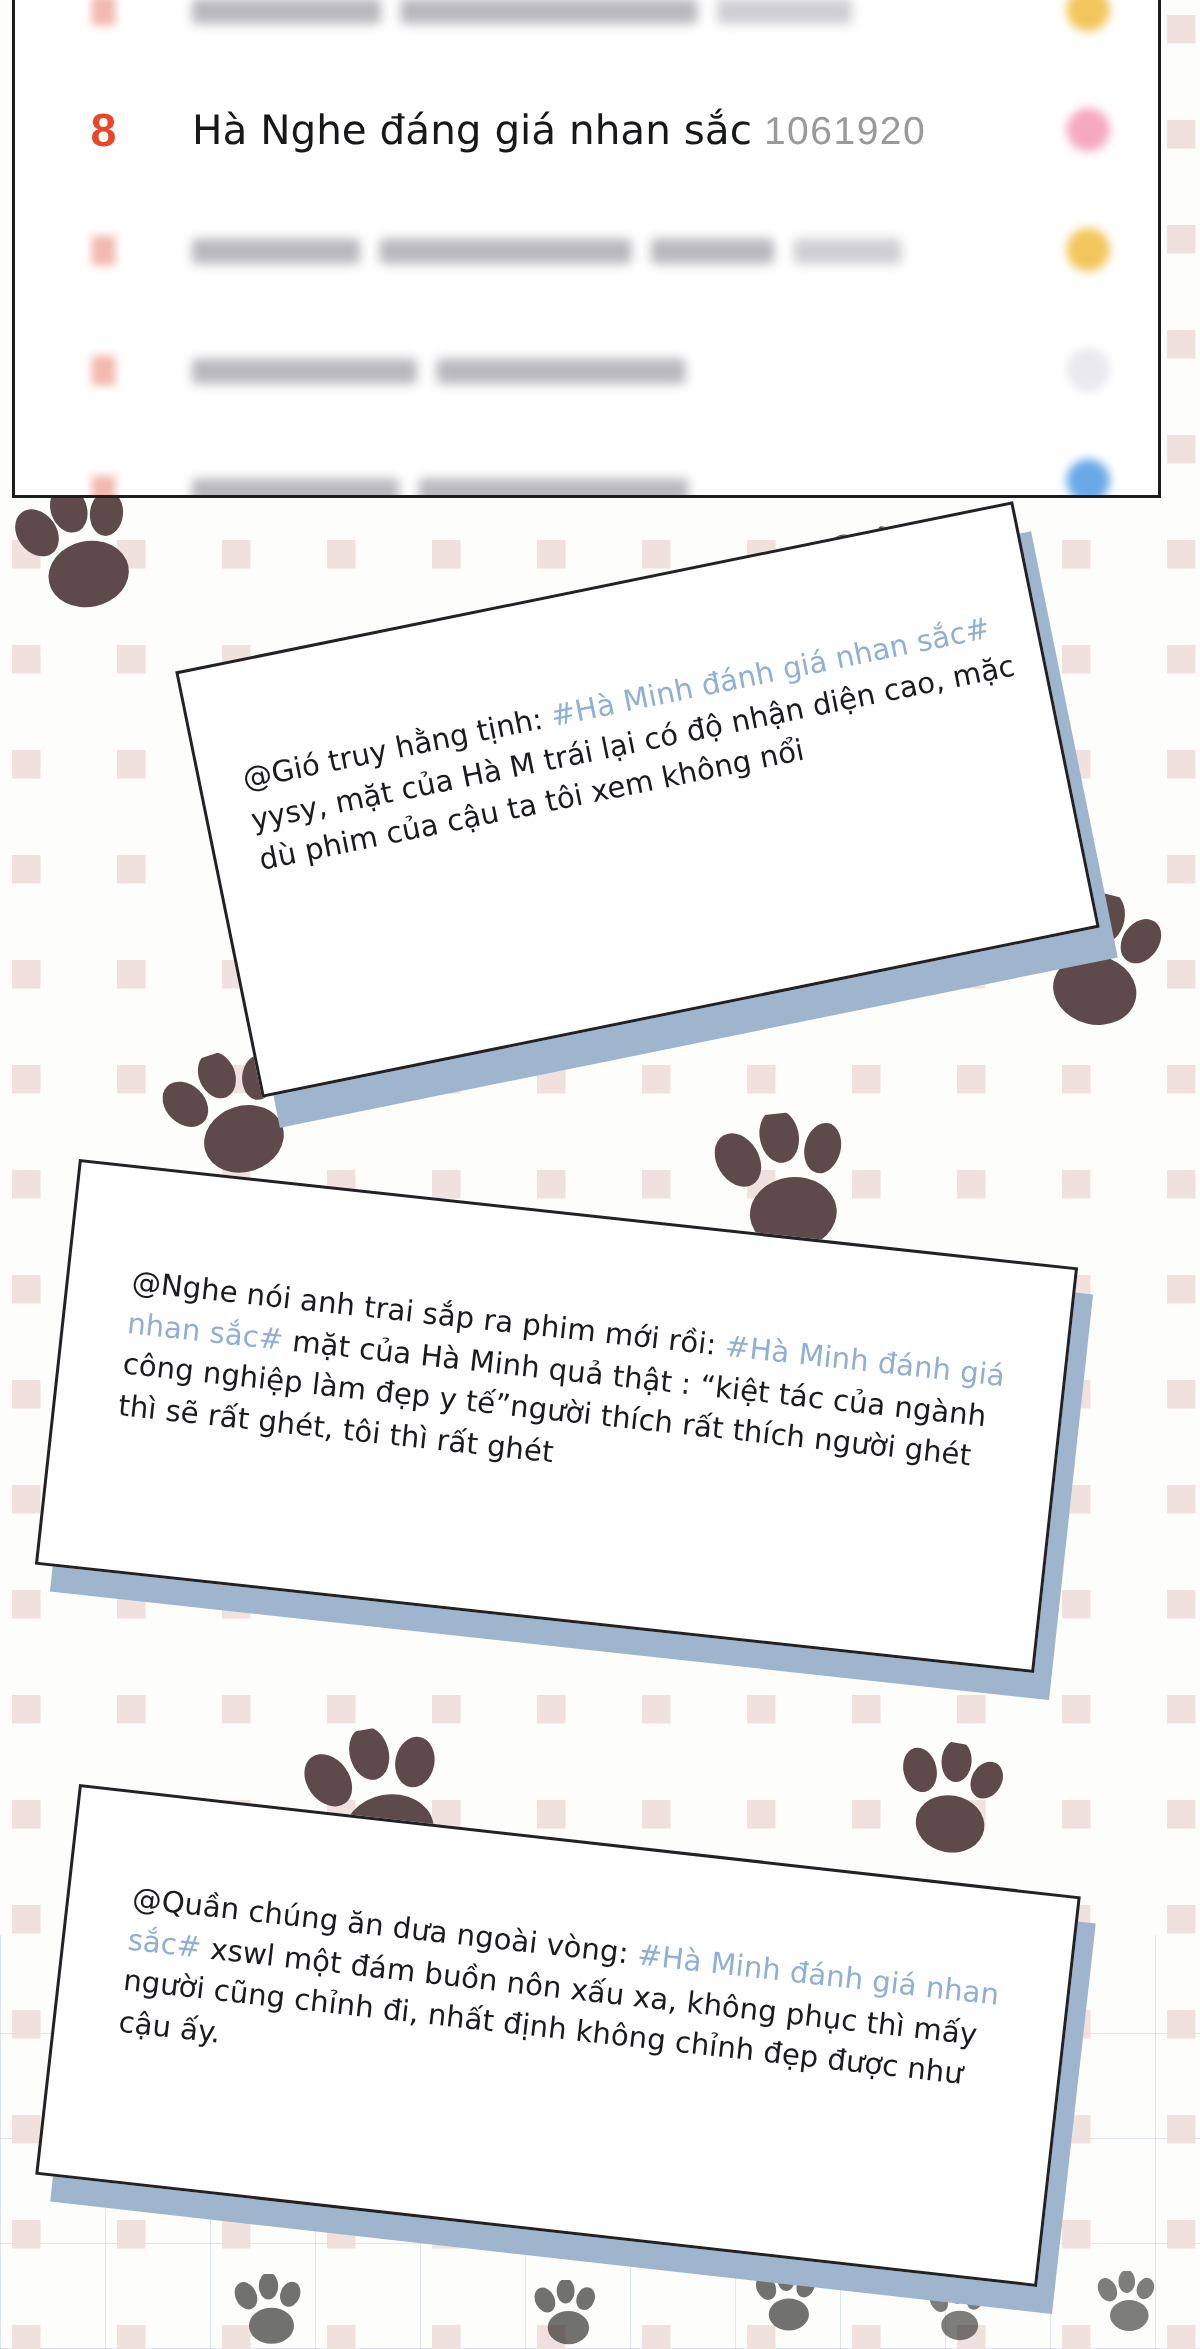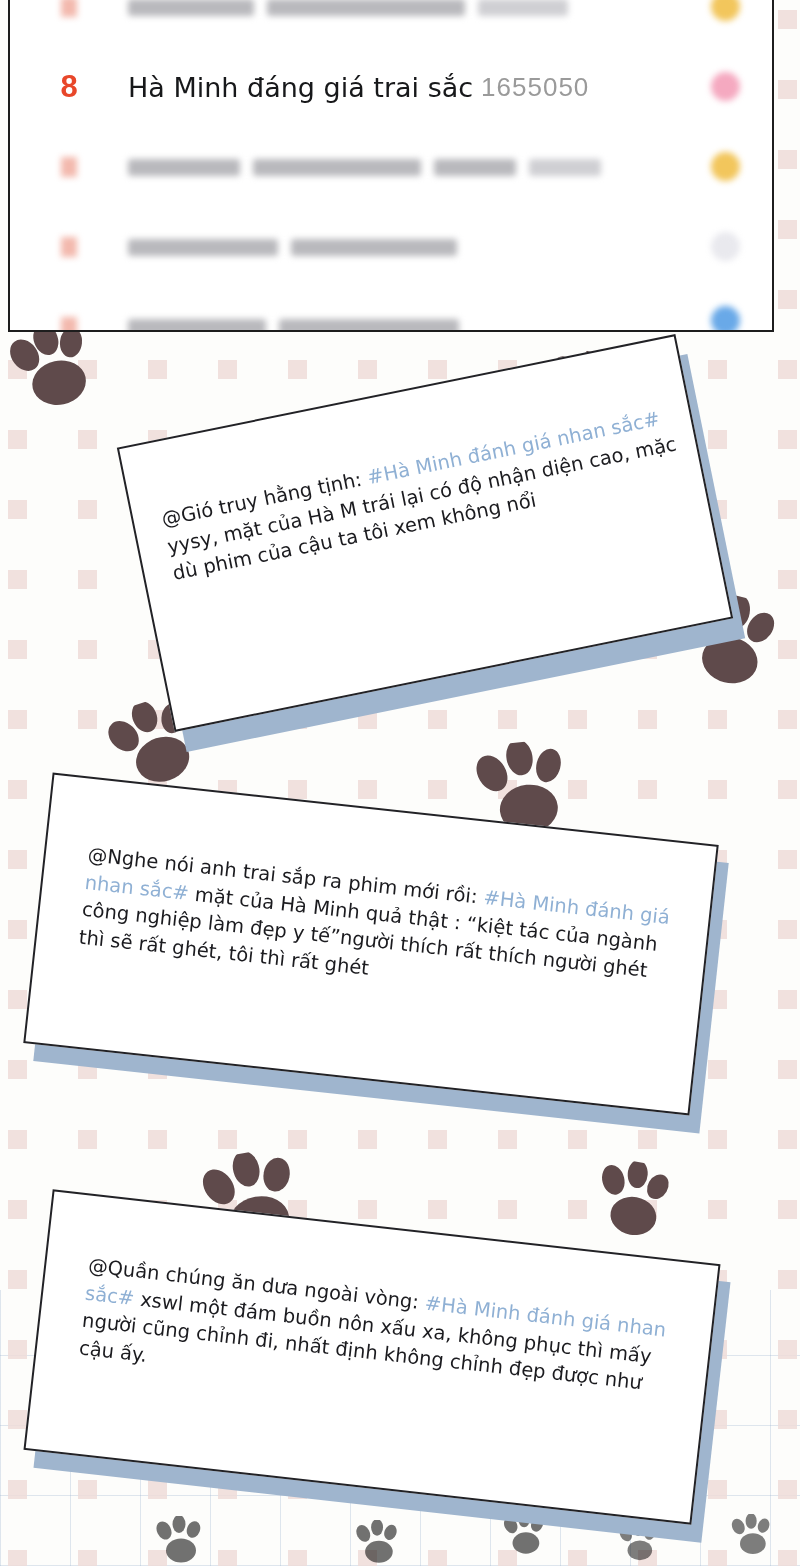--- a/index.html
+++ b/index.html
@@ -378,22 +378,22 @@
         <i></i>
       </div>
     <div class="blur-bar" style="width:126px"></div>
     <div class="blur-bar" style="width:198px"></div>
     <div class="blur-bar light" style="width:90px"></div>
     <div class="blur-ic" style="background:#f2c65c; top:24px"></div>
   </div>
 
   <div class="rank-row" style="top:48px">
     <div class="rank-num">8</div>
-    <div class="rank-title">Hà Minh đáng giá trai sắc</div>
-    <div class="rank-count">1655050</div>
+    <div class="rank-title">Hà Nghe đáng giá nhan sắc</div>
+    <div class="rank-count">1061920</div>
     <div class="blur-ic" style="background:#f5a9c0; top:24px"></div>
   </div>
 
   <div class="rank-row blur-row" style="top:128px">
     <div class="blur-num">
         <i></i>
       </div>
     <div class="blur-bar" style="width:112px"></div>
     <div class="blur-bar" style="width:168px"></div>
     <div class="blur-bar" style="width:82px"></div>

